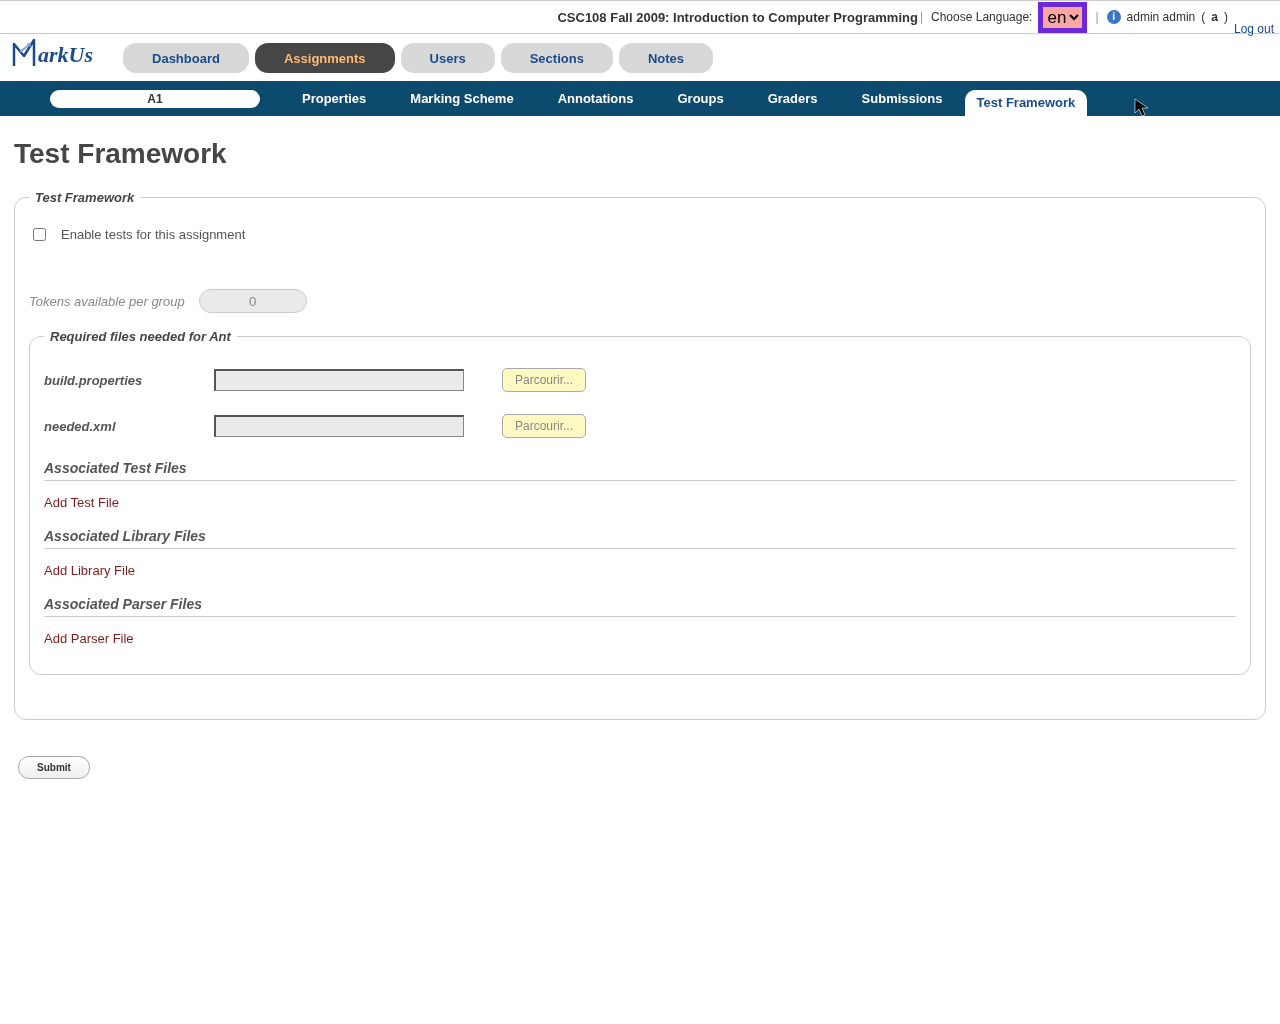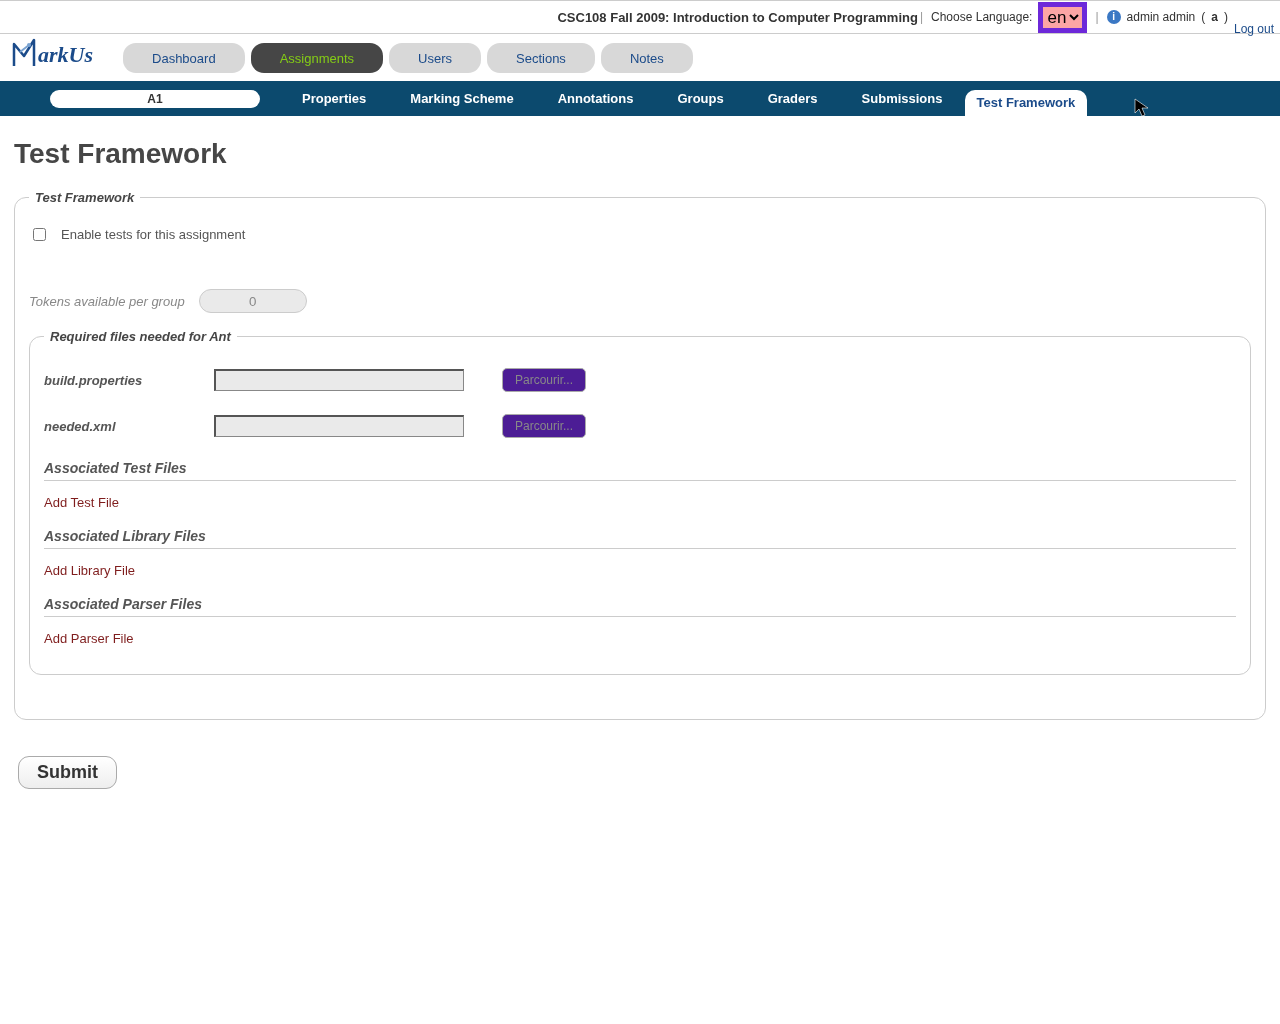--- a/index.html
+++ b/index.html
@@ -76,31 +76,31 @@
   .logo svg { vertical-align: -6px; }
 
   .primary-tabs {
     display: flex;
     align-items: flex-end;
     gap: 6px;
   }
   .primary-tab {
     background: #d8d8d8;
     color: #1b4b8a;
-    font-weight: normal;
+    font-weight: bold;
     font-size: 13px;
     padding: 8px 29px 7px;
     border-top-left-radius: 10px;
     border-top-right-radius: 10px;
     cursor: pointer;
     border-radius: 13px;
   }
   .primary-tab.active {
     background: #464646;
-    color: #84cc16;
+    color: #fdba74;
   }
 
   
   .secondary-nav {
     background: #0c4a6e;
     height: 35px;
     display: flex;
     align-items: center;
     padding: 0 10px 0 50px;
   }
@@ -222,21 +222,21 @@
     width: 250px;
     height: 22px;
     background: #eaeaea;
     border: 1px solid #888;
     border-top: 2px solid #555;
     border-left: 2px solid #555;
   }
   .browse-btn {
     height: 24px;
     padding: 0 12px;
-    background: #4c1d95;
+    background: #fef9c3;
     border: 1px solid #aaa;
     border-radius: 5px;
     color: #888;
     font-size: 12px;
     cursor: pointer;
     margin-left: -2px;
   }
 
   .section-header {
     font-style: italic;
@@ -256,21 +256,21 @@
   }
 
   .submit-btn {
     margin-left: 4px;
     margin-top: 16px;
     padding: 5px 18px;
     background: linear-gradient(#fff, #eee);
     border: 1px solid #aaa;
     border-radius: 11px;
     font-weight: bold;
-    font-size: 18px;
+    font-size: 10px;
     color: #333;
     cursor: pointer;
   }
 
   .cursor-icon {
     position: absolute;
     top: 98px;
     left: 1134px;
     pointer-events: none;
   }

